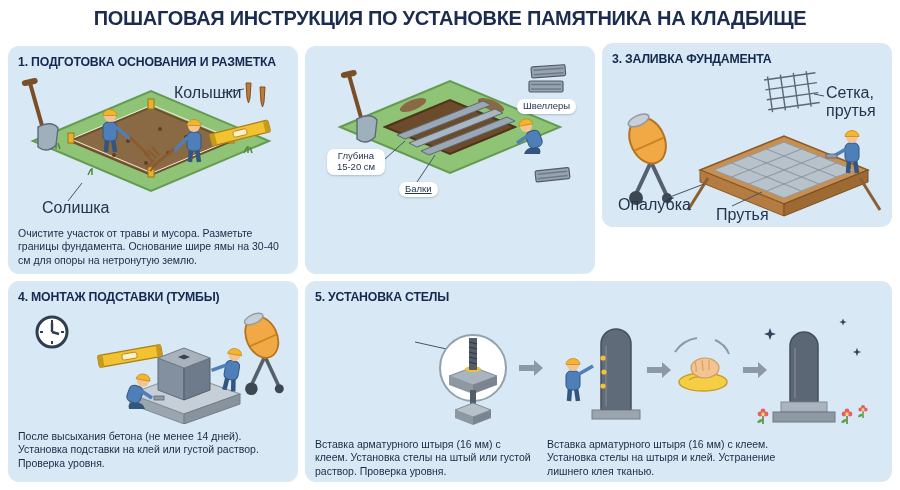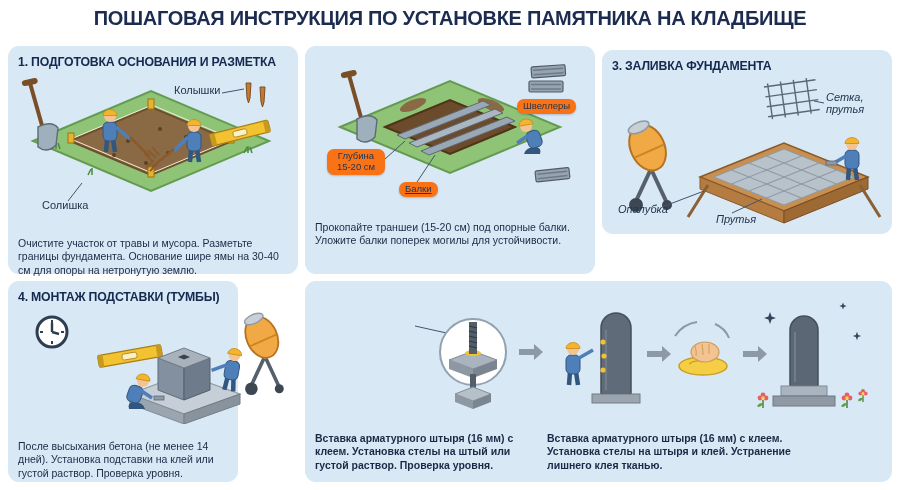--- a/index.html
+++ b/index.html
@@ -23,31 +23,31 @@
     border-radius:11px;
     padding:9px 8px 6px 10px;
   }
   .panel-header {
     font-size:12.3px; font-weight:bold; color:#13294e;
     letter-spacing:-0.2px; white-space:nowrap; margin-bottom:2px;
   }
   .illus { position:relative; }
   .illus svg { display:block; }
   .caption {
-    font-size:10.5px; line-height:1.27; color:#1b2945; margin-top:16px;
+    font-size:10.5px; line-height:1.27; color:#1b2945; margin-top:6px;
   }
   .lbl {
-    position:absolute; font-size:11px; line-height:1.12; color:#24344c;
+    position:absolute; font-size:16px; line-height:1.12; color:#24344c;
   }
   .pill {
-    position:absolute; background:#f97316; border-radius:7px;
+    position:absolute; background:#ffffff; border-radius:7px;
     padding:2px 6px; font-size:9.5px; line-height:1.15; color:#23364f;
     text-align:center; box-shadow:0 1px 2px rgba(40,60,90,.25);
   }
-  .cap-row { display:flex; gap:14px; margin-top:2px;font-weight:bold; }
+  .cap-row { display:flex; gap:14px; margin-top:2px; }
 </style>
 </head>
 <body>
 
 <svg width="0" height="0" style="position:absolute" aria-hidden="true">
   <defs>
     <g id="worker-stand">
       <line x1="-3" y1="20" x2="-4" y2="33" stroke="#33567e" stroke-width="4.5"></line>
       <line x1="3" y1="20" x2="5" y2="33" stroke="#33567e" stroke-width="4.5"></line>
       <rect x="-7" y="3" width="14" height="19" rx="5" fill="#4f7fb8" stroke="#33567e" stroke-width="1"></rect>
@@ -184,26 +184,25 @@
         <use href="#channel" transform="translate(214,26)"></use>
       </g>
       <use href="#channel" transform="translate(220,116) rotate(-6)"></use>
       <line x1="70" y1="104" x2="90" y2="86" stroke="#44546a" stroke-width="1"></line>
       <line x1="102" y1="127" x2="120" y2="100" stroke="#44546a" stroke-width="1"></line>
     </svg>
     <span class="pill" style="left:12px; top:94px; width:58px;">Глубина 15-20 см</span>
     <span class="pill" style="left:84px; top:127px;text-decoration:underline;">Балки</span>
     <span class="pill" style="left:202px; top:44px;">Швеллеры</span>
   </div>
-  <p class="caption">Прокопайте траншеи (15-20 см) под опорные балки. Уложите балки поперек могилы для устойчивости.</p>
-</section>
-
-<section class="panel" style="left:602px; top:50px; width:290px; height:184px;">
+</section>
+
+<section class="panel" style="left:602px; top:43px; width:290px; height:184px;">
   <h2 class="panel-header">3. ЗАЛИВКА ФУНДАМЕНТА</h2>
-  <div class="illus" style="height:150px;font-style:italic;">
+  <div class="illus" style="height:150px;">
     <svg width="270" height="150" viewBox="0 0 270 150">
       <use href="#mixer" transform="translate(38,78)"></use>
       <g transform="translate(152,12) rotate(-8)" stroke="#5c6874" stroke-width="1.4">
         <line x1="0" y1="0" x2="52" y2="0"></line>
           <line x1="0" y1="10" x2="52" y2="10"></line>
         <line x1="0" y1="20" x2="52" y2="20"></line>
           <line x1="0" y1="30" x2="52" y2="30"></line>
         <line x1="4" y1="-3" x2="4" y2="33"></line>
           <line x1="17" y1="-3" x2="17" y2="33"></line>
         <line x1="30" y1="-3" x2="30" y2="33"></line>
@@ -233,21 +232,21 @@
       <line x1="212" y1="28" x2="202" y2="26" stroke="#44546a" stroke-width="1"></line>
       <line x1="50" y1="132" x2="92" y2="116" stroke="#44546a" stroke-width="1"></line>
       <line x1="120" y1="138" x2="150" y2="124" stroke="#44546a" stroke-width="1"></line>
     </svg>
     <span class="lbl" style="left:214px; top:16px; width:56px;">Сетка, прутья</span>
     <span class="lbl" style="left:6px; top:128px;">Опалубка</span>
     <span class="lbl" style="left:104px; top:138px;">Прутья</span>
   </div>
 </section>
 
-<section class="panel" style="left:8px; top:281px; width:230px; height:201px;">
+<section class="panel" style="left:8px; top:281px; width:290px; height:201px;">
   <h2 class="panel-header">4. МОНТАЖ ПОДСТАВКИ (ТУМБЫ)</h2>
   <div class="illus" style="height:118px;">
     <svg width="270" height="118" viewBox="0 0 270 118">
       <g>
         <circle cx="34" cy="26" r="15" fill="#ffffff" stroke="#2e3e50" stroke-width="3"></circle>
         <line x1="34" y1="14" x2="34" y2="17" stroke="#2e3e50" stroke-width="2"></line>
         <line x1="34" y1="35" x2="34" y2="38" stroke="#2e3e50" stroke-width="2"></line>
         <line x1="22" y1="26" x2="25" y2="26" stroke="#2e3e50" stroke-width="2"></line>
         <line x1="43" y1="26" x2="46" y2="26" stroke="#2e3e50" stroke-width="2"></line>
         <line x1="34" y1="26" x2="34" y2="17" stroke="#2e3e50" stroke-width="2.4"></line>
@@ -278,20 +277,21 @@
         <use href="#worker-stand"></use>
         <line x1="-6" y1="8" x2="-20" y2="16" stroke="#4f7fb8" stroke-width="3.5"></line>
       </g>
       <use href="#mixer" transform="translate(246,36) scale(0.9)"></use>
     </svg>
   </div>
   <p class="caption">После высыхания бетона (не менее 14 дней). Установка подставки на клей или густой раствор. Проверка уровня.</p>
 </section>
 
 <section class="panel" style="left:305px; top:281px; width:587px; height:201px;">
+  <h2 class="panel-header">5. УСТАНОВКА СТЕЛЫ</h2>
   <div class="illus" style="height:124px;">
     <svg width="565" height="124" viewBox="0 0 565 124">
       <line x1="100" y1="36" x2="136" y2="44" stroke="#44546a" stroke-width="1"></line>
       <g>
         <circle cx="158" cy="62" r="33" fill="#ffffff" stroke="#90a1b1" stroke-width="2"></circle>
         <polygon points="134,70 158,61 182,70 158,79" fill="#aab4bf" stroke="#7f8b97" stroke-width="1"></polygon>
         <polygon points="134,70 158,79 158,88 134,79" fill="#8d98a3"></polygon>
         <polygon points="182,70 158,79 158,88 182,79" fill="#7a8591"></polygon>
         <ellipse cx="158" cy="63" rx="8" ry="3" fill="#f2c231"></ellipse>
         <rect x="154" y="32" width="8" height="32" fill="#545e69"></rect>

